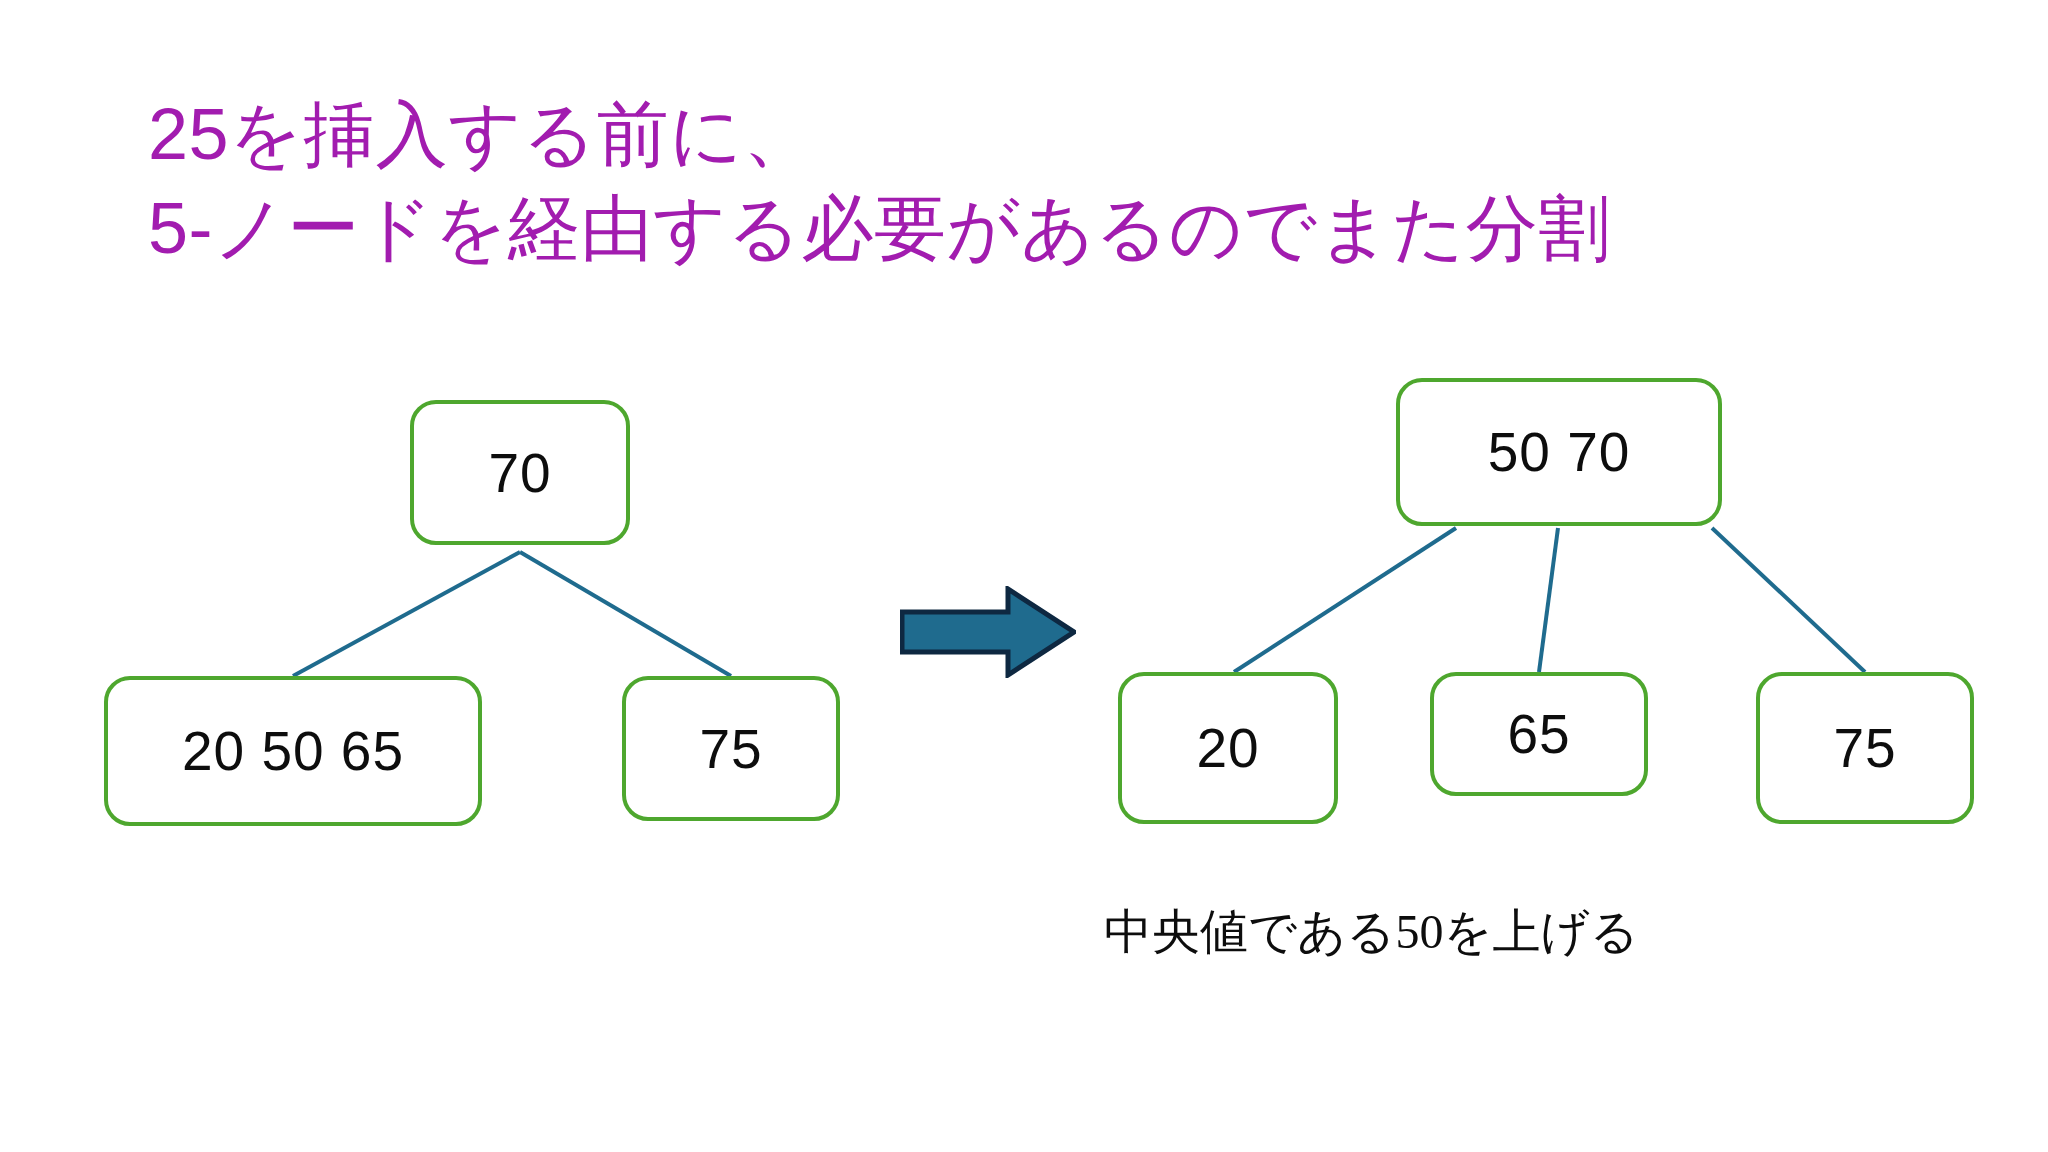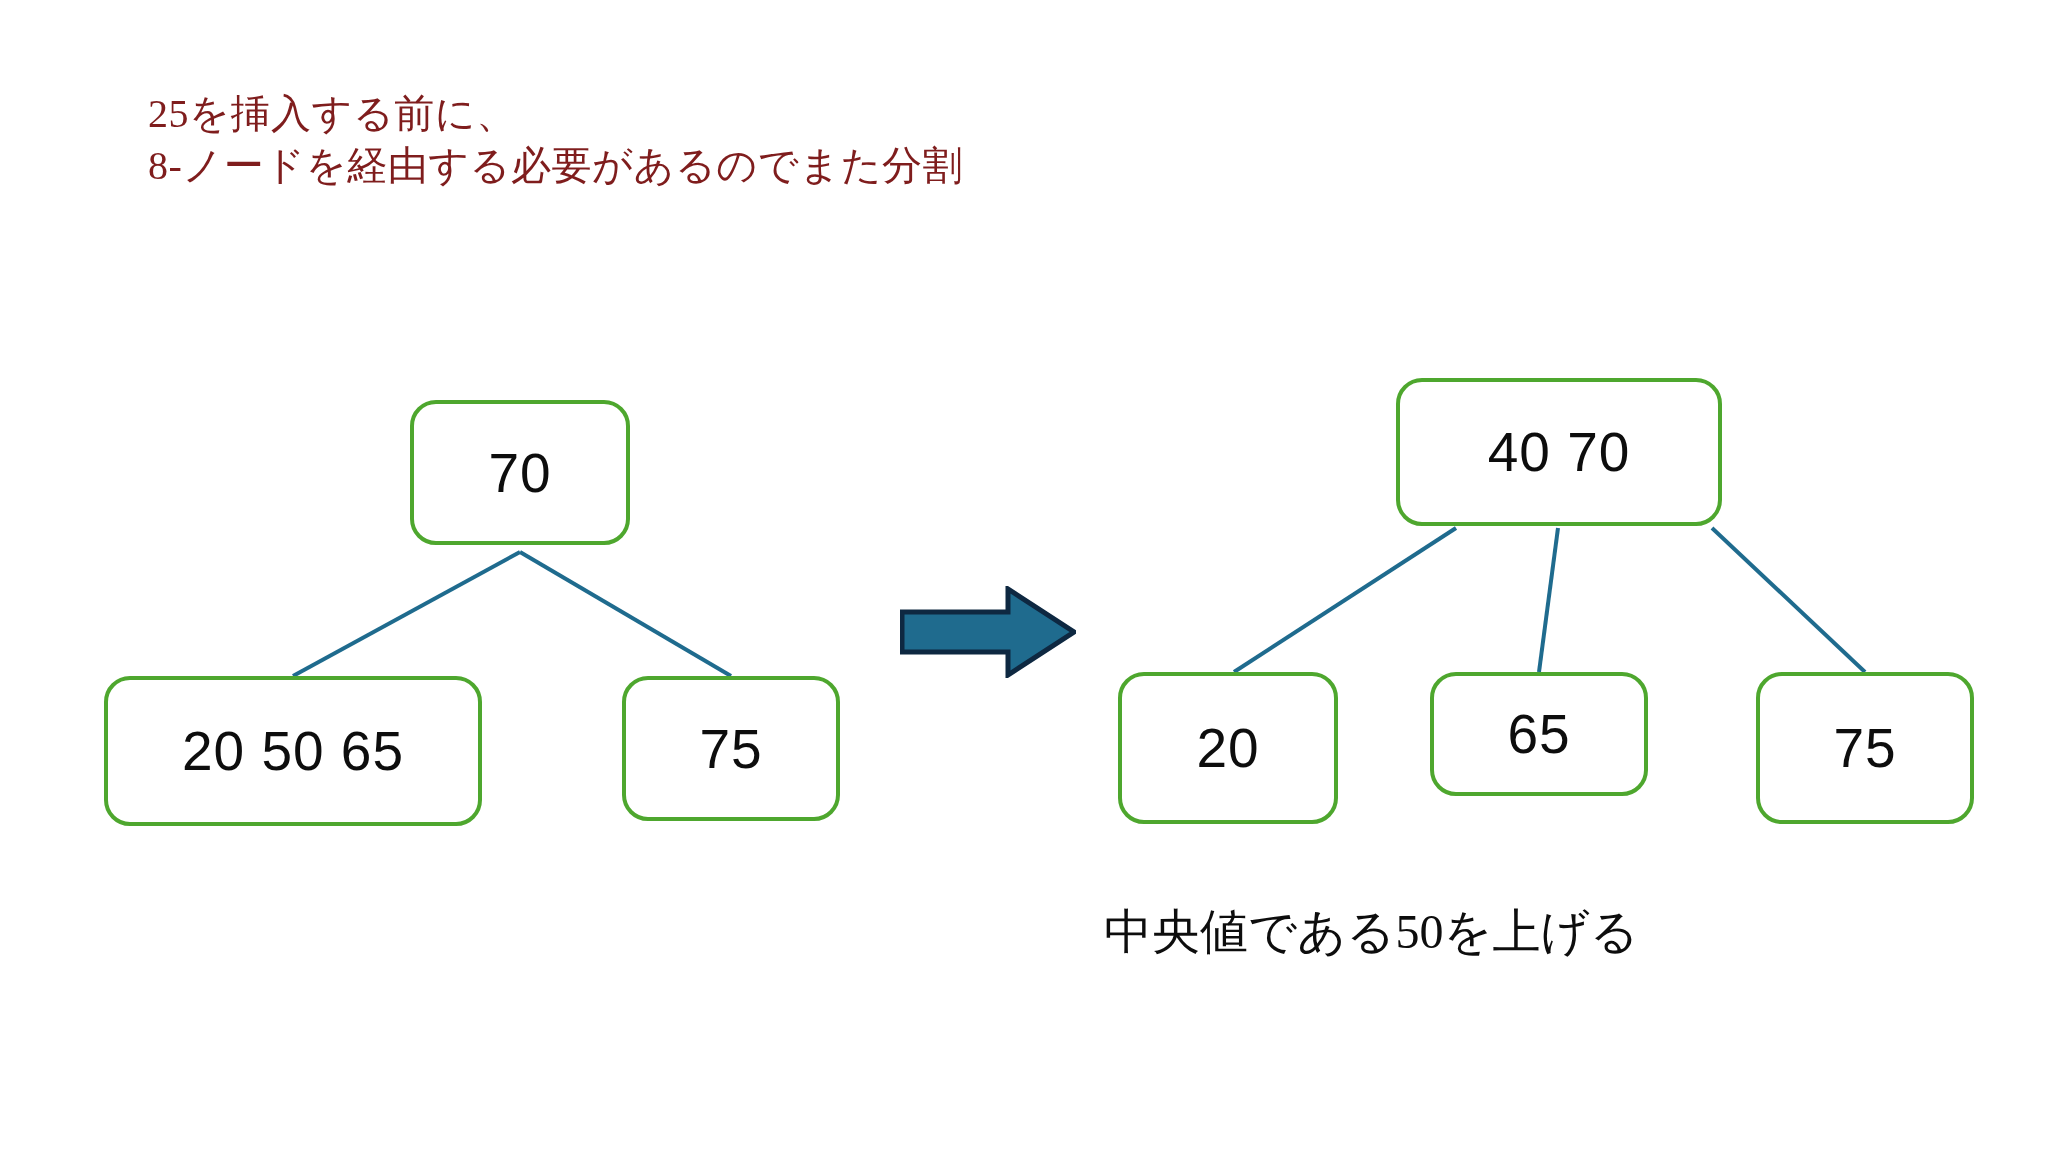--- a/index.html
+++ b/index.html
@@ -25,24 +25,24 @@
   }
 
   
   #title-block {
     position: absolute;
     left: 148px;
     top: 88px;
     width: 1600px;
   }
   .title-line {
-    font-family: Liberation Serif, serif;
-    font-size: 40px;
+    font-family: Liberation Sans, sans-serif;
+    font-size: 72px;
     line-height: 1.30;
-    color: #7f1d1d;
+    color: #a21caf;
     white-space: pre;
     letter-spacing: 0.5px;
   }
 
   
   #caption-block {
     position: absolute;
     left: 1062px;
     top: 900px;
     width: 800px;
@@ -112,21 +112,21 @@
     z-index: 2;
   }
 </style>
 </head>
 <body>
 
 <div id="slide">
 
   <div id="title-block">
     <div class="title-line">25を挿入する前に、</div>
-    <div class="title-line">8-ノードを経由する必要があるのでまた分割</div>
+    <div class="title-line">5-ノードを経由する必要があるのでまた分割</div>
   </div>
 
   <svg class="edges" viewBox="0 0 2048 1152" xmlns="http://www.w3.org/2000/svg">
 
     <line class="edge-line" x1="520" y1="552" x2="293" y2="676"></line>
 
     <line class="edge-line" x1="520" y1="552" x2="731" y2="676"></line>
 
     <line class="edge-line" x1="1456" y1="528" x2="1234" y2="672"></line>
 
@@ -143,21 +143,21 @@
   </div>
   <div class="node" id="node-l-right">
     <span class="node-label">75</span>
   </div>
 
   <svg id="arrow-shape" viewBox="0 0 176 92" xmlns="http://www.w3.org/2000/svg">
     <polygon points="2,26 108,26 108,3 174,46 108,89 108,66 2,66" fill="#1F6B8E" stroke="#0E2841" stroke-width="5" stroke-linejoin="miter"></polygon>
   </svg>
 
   <div class="node" id="node-r-root">
-    <span class="node-label">40 70</span>
+    <span class="node-label">50 70</span>
   </div>
   <div class="node" id="node-r-c1">
     <span class="node-label">20</span>
   </div>
   <div class="node" id="node-r-c2">
     <span class="node-label">65</span>
   </div>
   <div class="node" id="node-r-c3">
     <span class="node-label">75</span>
   </div>

